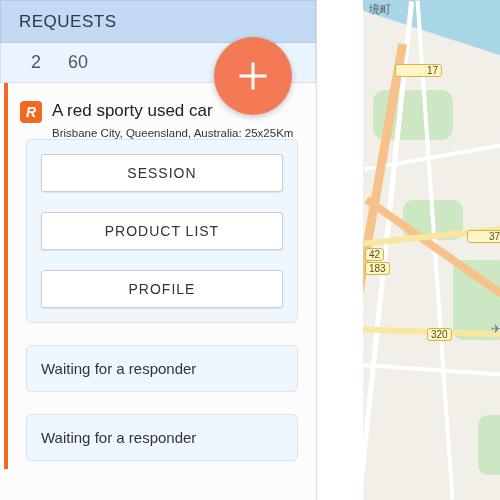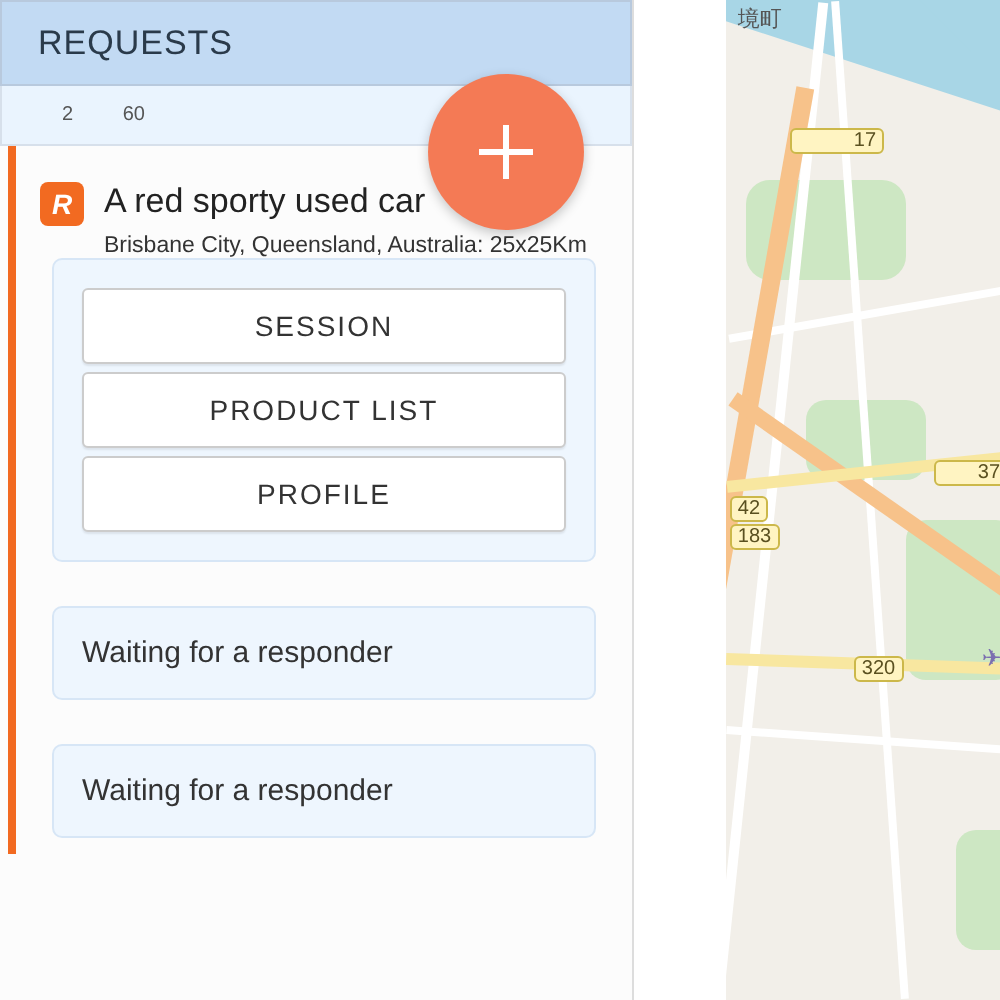--- a/index.html
+++ b/index.html
@@ -2,31 +2,31 @@
 <html><head>
 <meta charset="utf-8">
 <style>
   * { box-sizing: border-box; margin: 0; padding: 0; }
   html, body { width: 500px; height: 500px; font-family: -apple-system, BlinkMacSystemFont, "Segoe UI", Arial, sans-serif; overflow: hidden; background:#fff; }
   .app { display:flex; width:500px; height:500px; }
   .left { width: 349px; height:500px; border-right:1px solid #ddd; background:#fcfcfc; position:relative; }
   .map { width:151px; height:500px; position:relative; overflow:hidden; background:#f2efe9;margin-left:46px; }
   .header { background:#c2daf3; padding:11px 16px 10px 18px; border:1px solid #b8c9dd; }
   .header-title { font-size:17px; letter-spacing:0.5px; color:#2a3a4a; font-weight:500; }
-  .stats { background:#eaf4fe; border:1px solid #d7e0eb; border-top:none; padding:9px 16px 9px 30px; font-size:10px; color:#555; }
+  .stats { background:#eaf4fe; border:1px solid #d7e0eb; border-top:none; padding:9px 16px 9px 30px; font-size:18px; color:#555; }
   .stats span { margin-right:22px; }
   .fab { position:absolute; top:37px; right:24px; width:78px; height:78px; border-radius:50%; background:#f47a55; box-shadow:0 2px 6px rgba(0,0,0,0.22); display:flex; align-items:center; justify-content:center; cursor:pointer; z-index:10; }
   .fab svg { width:36px; height:36px; }
   .card { border-left:4px solid #f26a21; padding:12px 12px 8px 12px; margin-left:4px; }
   .req-row { display:flex; align-items:flex-start; gap:10px; margin-top:6px; }
   .ricon { width:22px; height:22px; background:#f26a21; border-radius:4px; color:#fff; font-size:14px; font-weight:600; display:flex; align-items:center; justify-content:center; font-style:italic; flex-shrink:0; }
   .req-title { font-size:17px; color:#222; font-weight:400; }
   .req-sub { font-size:11.5px; color:#333; margin-top:6px; }
   .section-label { font-size:15px; color:#222; margin:18px 0 10px 4px; }
-  .resp-box { background:#eef6fe; border:1px solid #d7e6f6; border-radius:5px; padding:14px 14px; margin:0 6px; display:flex; flex-direction:column; gap:4px; }
+  .resp-box { background:#eef6fe; border:1px solid #d7e6f6; border-radius:5px; padding:14px 14px; margin:0 6px; display:flex; flex-direction:column; gap:20px; }
   .btn { background:#fff; border:1px solid #ccc; border-radius:3px; padding:10px 0; text-align:center; font-size:14px; letter-spacing:1px; color:#333; cursor:pointer; box-shadow:0 1px 1px rgba(0,0,0,0.08); }
   .waiting { background:#eef6fe; border:1px solid #d7e6f6; border-radius:5px; padding:14px 14px; margin:22px 6px 0 6px; font-size:15px; color:#333; }
   
   .map .land { position:absolute; inset:0; background:#f2efe9; }
   .map .park { position:absolute; background:#cde7c3; }
   .map .water { position:absolute; background:#a8d6e6; }
   .map .road { position:absolute; background:#fff; }
   .map .orangeroad { position:absolute; background:#f7c28a; }
   .map .yellowroad { position:absolute; background:#f8e7a0; }
   .map .shield { position:absolute; background:#fff4c2; border:1px solid #ccb84a; border-radius:3px; font-size:10px; padding:0 3px; color:#5a5020; font-weight:500; }

